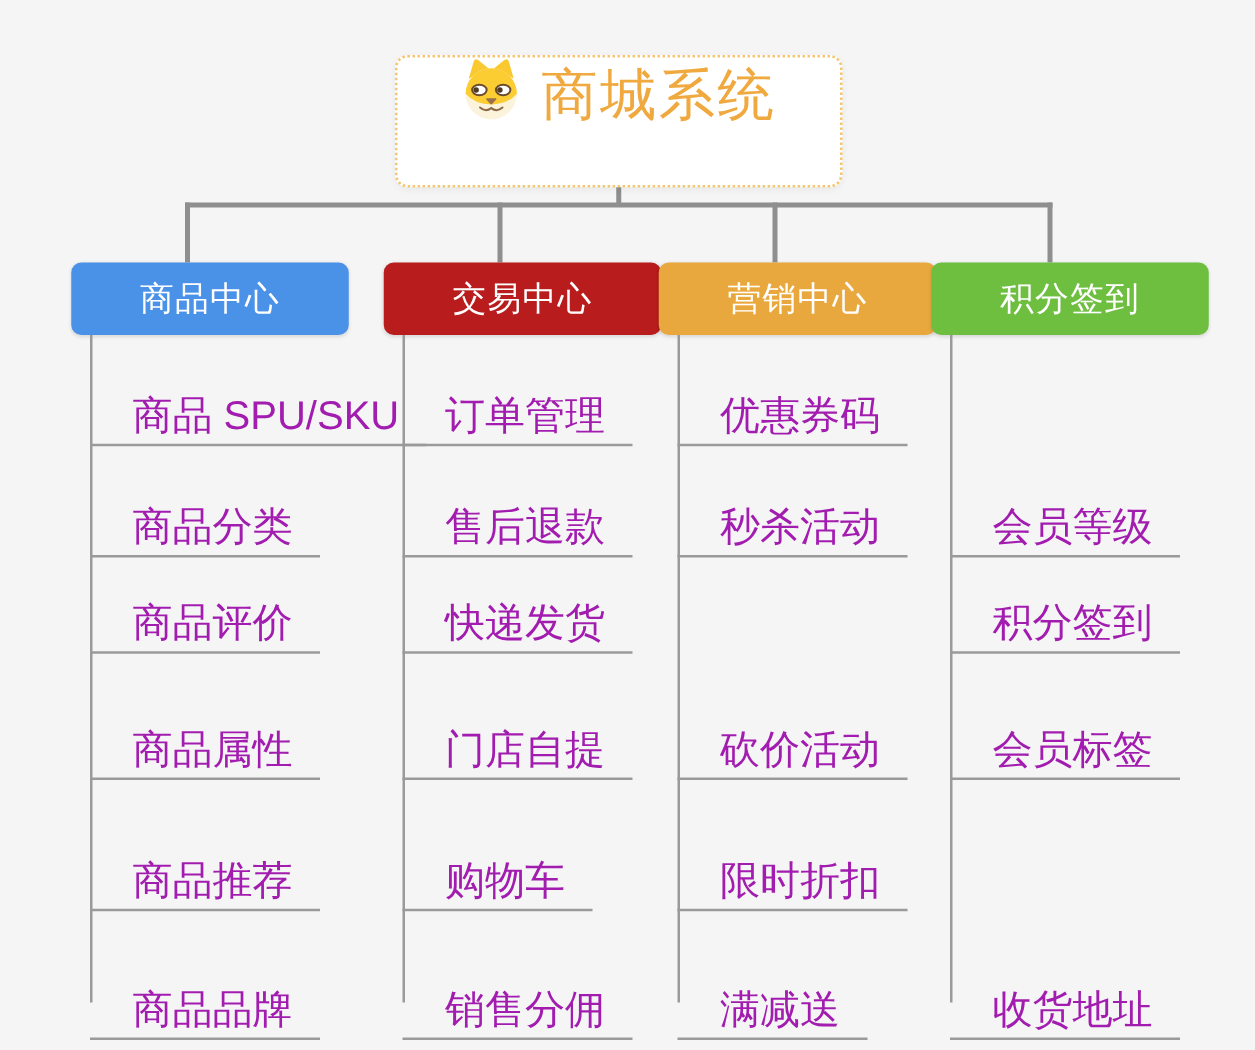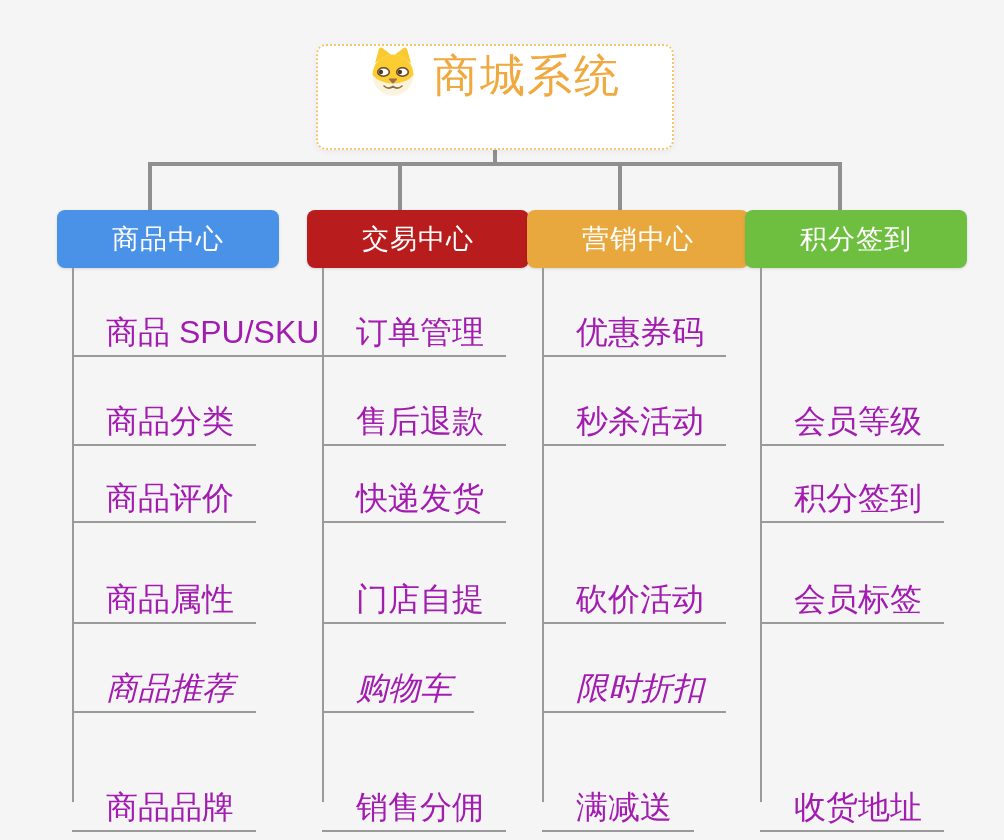--- a/index.html
+++ b/index.html
@@ -60,21 +60,21 @@
     width:max-content;white-space:nowrap;
     font-size:32px;line-height:28px;color:#a21caf;
     padding:0 22px 9px 34px;
     border-bottom:2px solid #9a9a9a;
     cursor:default;
   }
   .child.r0{top:108px;}
   .child.r1{top:197px;}
   .child.r2{top:274px;}
   .child.r3{top:375px;}
-  .child.r4{top:464px;font-style:italic;}
+  .child.r4{top:480px;}
   .child.r5{top:553px;margin-top:30px;}
   .dog{flex:0 0 auto;}
 </style>
 </head>
 <body>
 
 <div class="canvas">
 
   <div class="line stem"></div>
   <div class="line hbar"></div>

